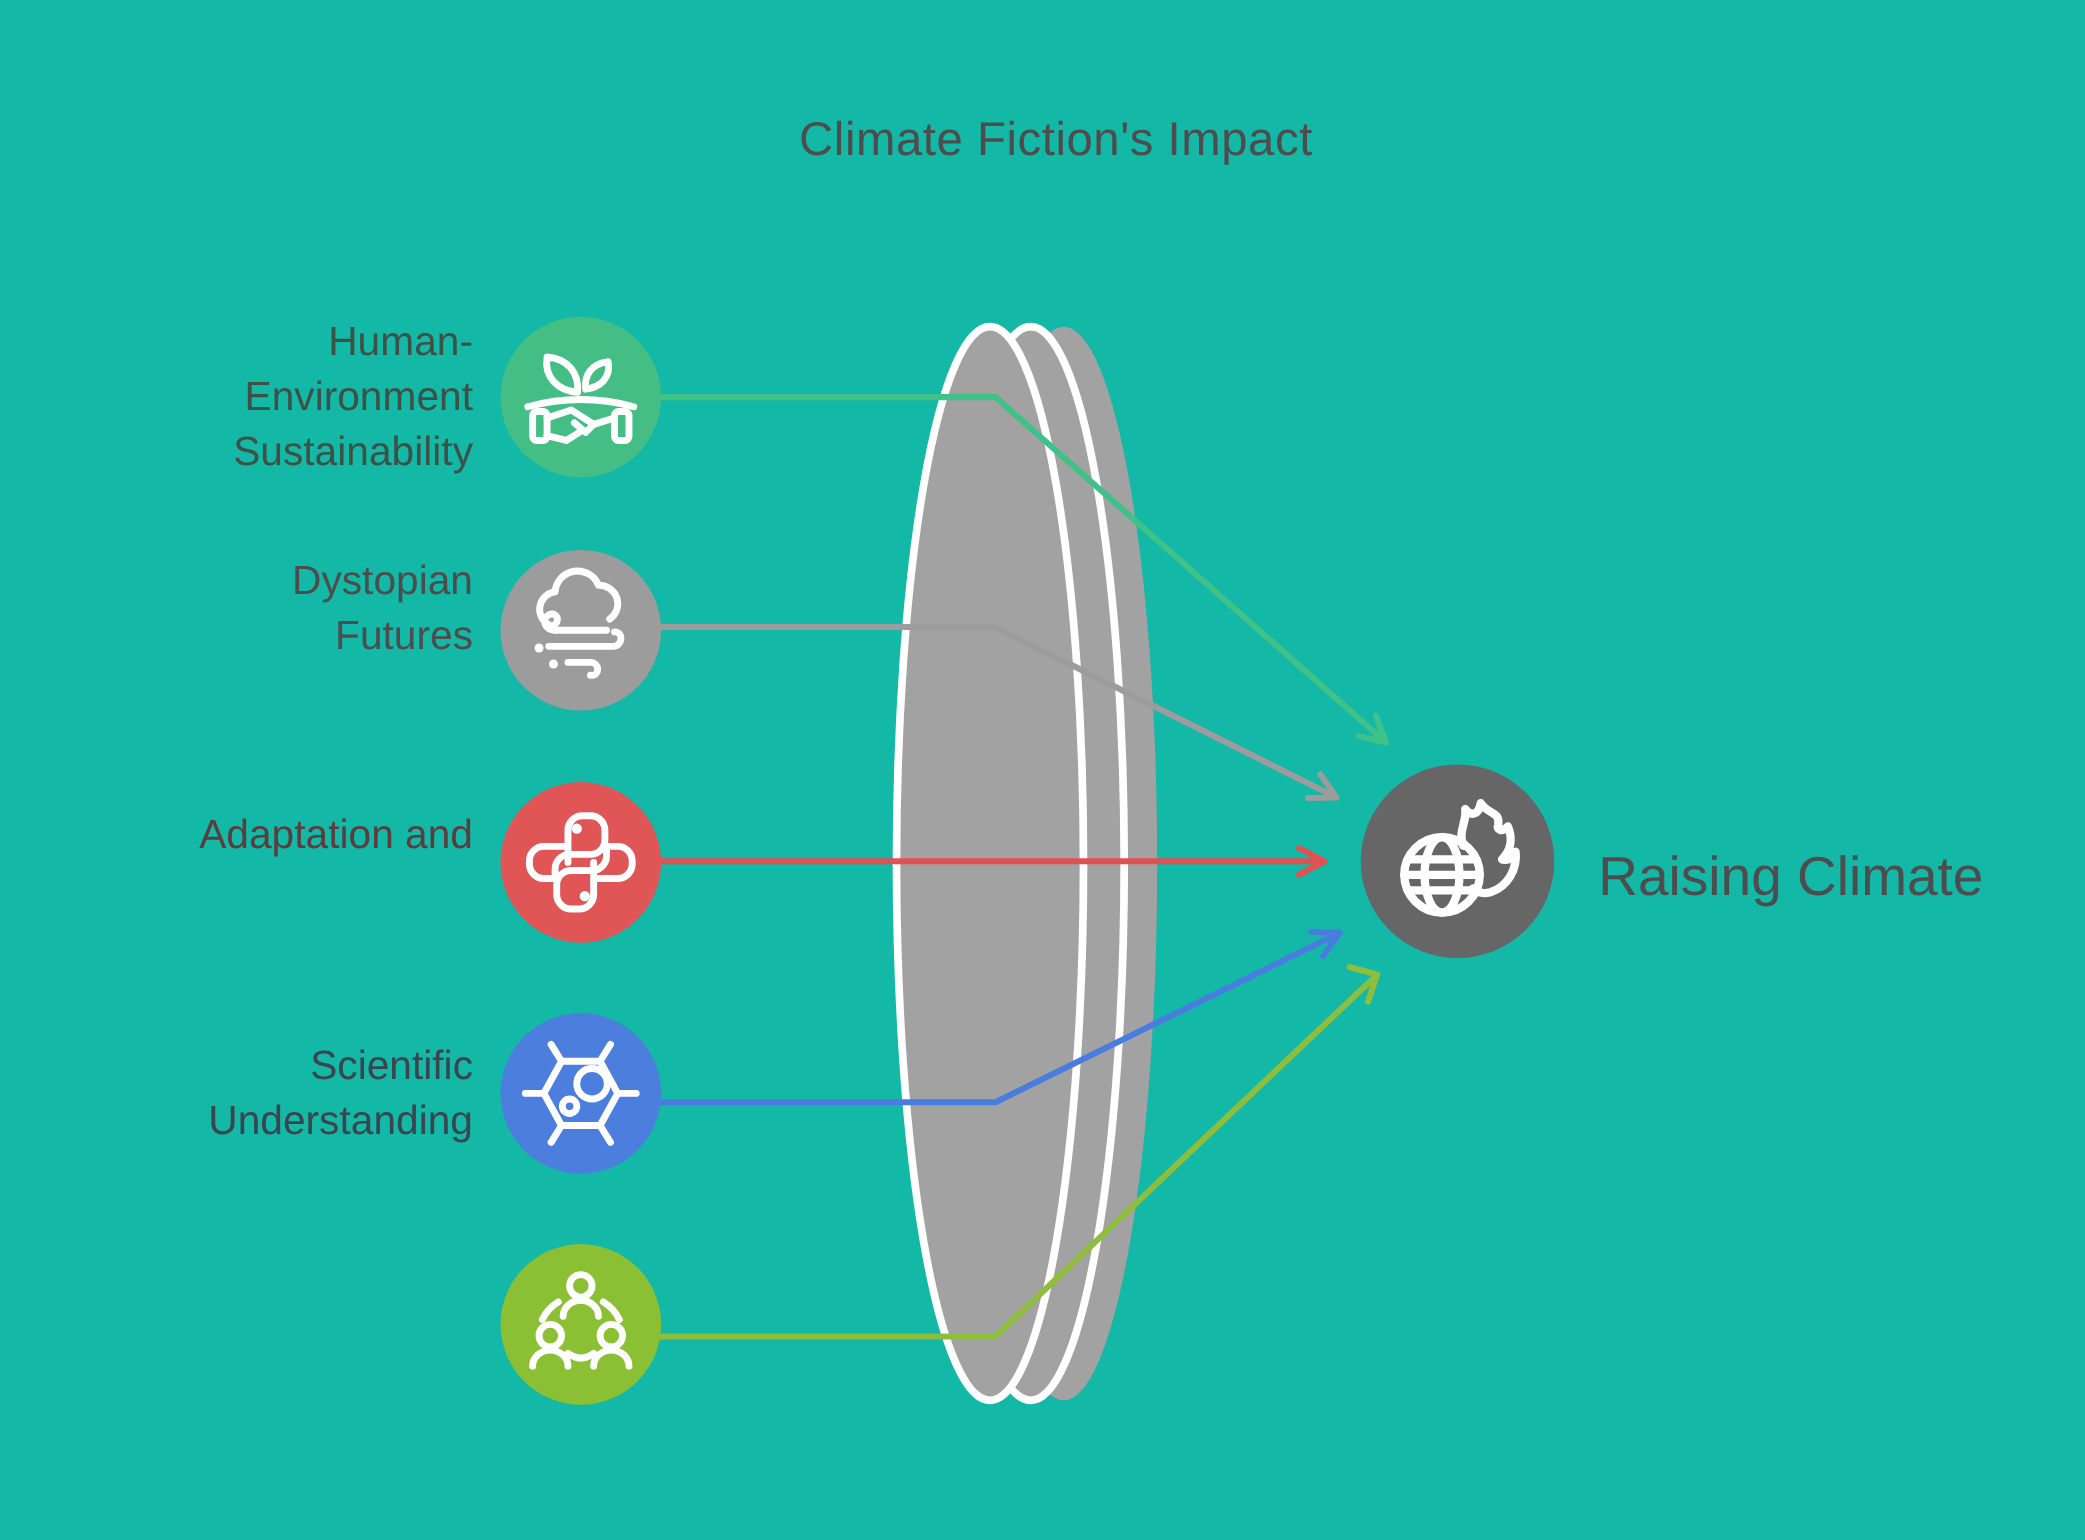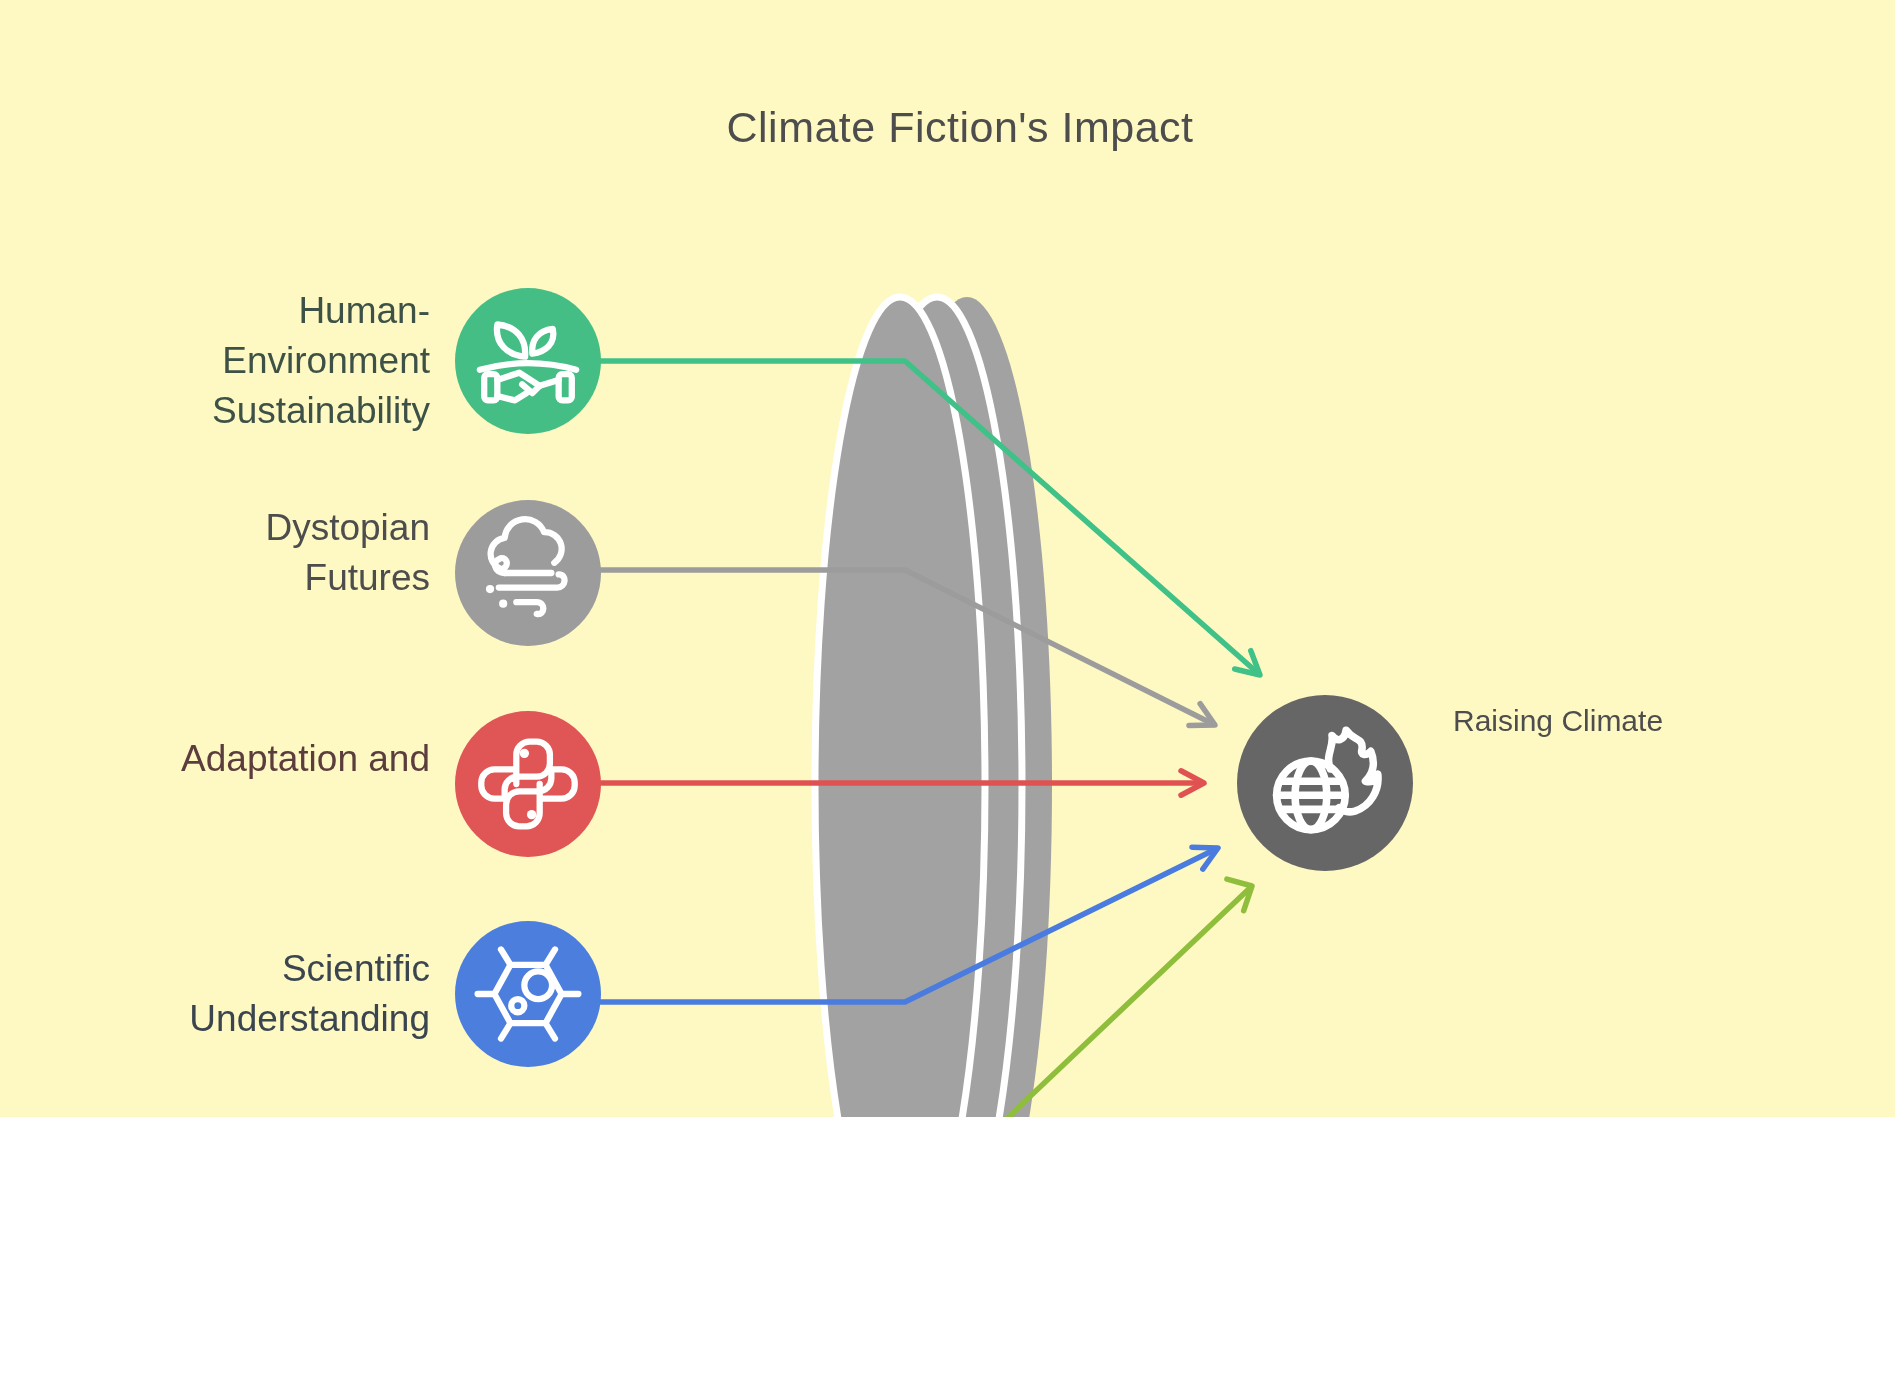--- a/index.html
+++ b/index.html
@@ -1,17 +1,17 @@
 <!DOCTYPE html>
 <html><head>
 <meta charset="utf-8">
 <style>
   html,body{margin:0;padding:0;background:#ffffff;}
   body{font-family:"Liberation Sans", sans-serif;}
-  .canvas{position:relative;width:1895px;height:1117px;background:#fef9c3;overflow:hidden;}
+  .canvas{position:relative;width:1895px;height:1400px;background:#14b8a6;overflow:hidden;}
   .title{position:absolute;top:103px;left:0;width:1920px;text-align:center;
          font-size:43px;color:#4d4d4d;letter-spacing:0.5px;}
   .bg-svg{position:absolute;left:0;top:0;}
   .icon-circle{position:absolute;width:146px;height:146px;border-radius:50%;
                display:flex;align-items:center;justify-content:center;}
   .icon-circle svg{width:146px;height:146px;display:block;}
   .target-circle{position:absolute;width:176px;height:176px;border-radius:50%;
                  display:flex;align-items:center;justify-content:center;}
   .target-circle svg{width:176px;height:176px;display:block;}
   .c-green{background:#44BE85;}
@@ -19,21 +19,21 @@
   .c-red{background:#E05555;}
   .c-blue{background:#4C7EDE;}
   .c-olive{background:#8BC034;}
   .c-dark{background:#666666;}
   .row-label{position:absolute;right:1465px;text-align:right;font-size:37px;line-height:50px;white-space:nowrap;}
   .t-green{color:#3D5146;}
   .t-gray{color:#4D4D4D;}
   .t-red{color:#5C3D3D;}
   .t-blue{color:#3A4550;text-align:right;}
   .t-olive{color:#4A4E36;}
-  .target-label{position:absolute;left:1453px;top:692px;font-size:30px;line-height:58px;
+  .target-label{position:absolute;left:1453px;top:768px;font-size:50px;line-height:58px;
                 color:#4D4D4D;text-align:left;white-space:nowrap;}
   .ln{fill:none;stroke-width:5.5;stroke-linejoin:round;}
   .head{fill:none;stroke-width:5.5;stroke-linecap:round;stroke-linejoin:round;}
   .ico{fill:none;stroke:#ffffff;stroke-width:4.3;stroke-linecap:round;stroke-linejoin:round;}
   .ico-fill{fill:#ffffff;stroke:none;}
 </style>
 </head>
 <body>
 
 <div class="canvas">

